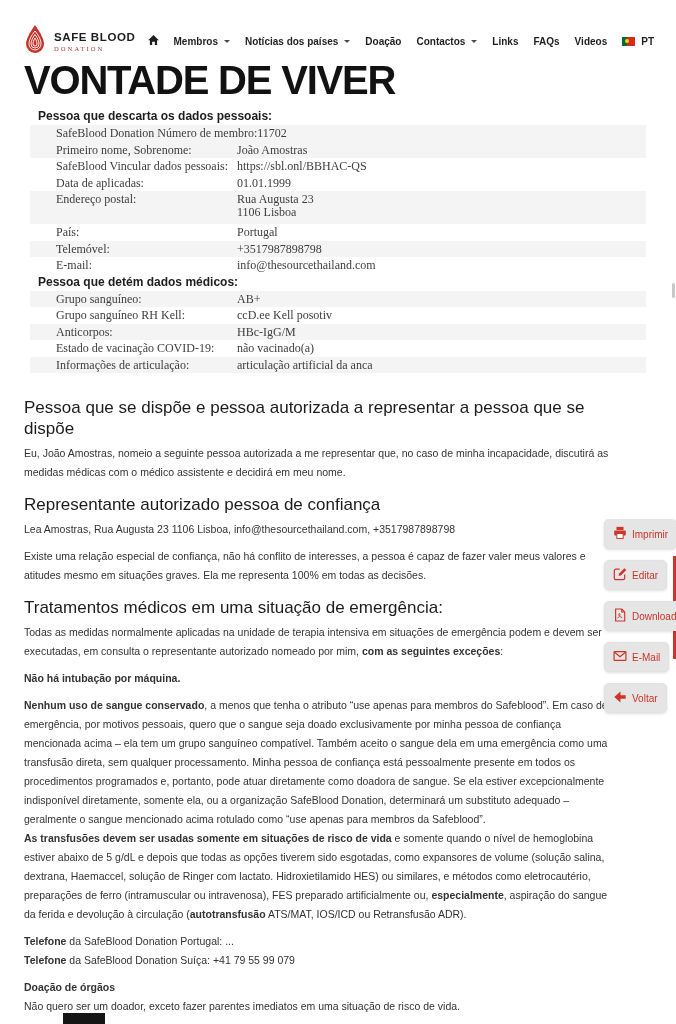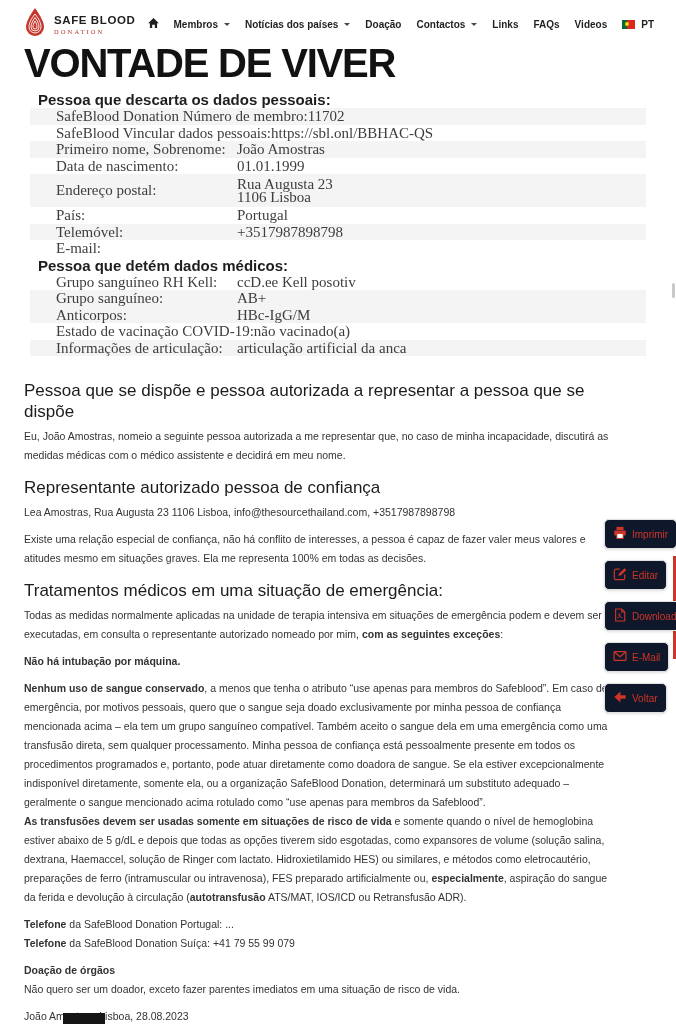--- a/index.html
+++ b/index.html
@@ -5,59 +5,59 @@
   * { box-sizing: border-box; }
   html,body { margin:0; padding:0; }
   body {
     width:676px; height:1024px; position:relative; overflow:hidden;
     background:#fff; color:#333;
     font-family:"Liberation Sans", sans-serif;
   }
   .b { font-weight:700; }
 
   
-  .header { display:flex; justify-content:space-between; align-items:center; padding:7px 22px 0 24px; }
+  .header { display:flex; justify-content:space-between; align-items:center; padding:24px 22px 0 24px; }
   .logo { display:flex; align-items:center; gap:8px; cursor:pointer; }
   .logo-l1 { font-weight:700; font-size:11.5px; color:#1d1d1d; letter-spacing:.6px; line-height:12px; }
   .logo-l2 { font-family:"Liberation Serif", serif; font-size:6.5px; color:#b3372c; letter-spacing:2.1px; margin-top:2px; }
   .nav { display:flex; align-items:center; gap:15px; font-size:10px; font-weight:700; color:#1f1f1f; }
   .nav-item { display:flex; align-items:center; gap:6px; cursor:pointer; white-space:nowrap; }
   .flag { width:13px; height:9px; display:inline-block; position:relative;
           background:linear-gradient(90deg,#046a38 0 38%,#da291c 38%); }
   .flag::after { content:""; position:absolute; left:38%; top:50%; width:4px; height:4px;
           margin:-2px 0 0 -2px; border-radius:50%; background:#ffd700; }
 
   
   .page-title { font-size:40px; font-weight:700; letter-spacing:-1.2px; color:#121212;
                 margin:2px 0 8px 24px; line-height:40px; }
 
   
-  .data-table { margin:0 30px; font-size:15px; color:#3d3d3d; }
+  .data-table { margin:0 30px; font-size:12px; color:#3d3d3d; }
   .t-section-header { font-weight:700; color:#1e1e1e; padding:2px 0 2px 8px; line-height:13px; height:17px; }
   .t-row { display:flex; align-items:flex-start; padding:2px 0; line-height:12.5px; min-height:16.5px;font-family:Liberation Serif, serif; }
   .t-row.odd { background:#f4f4f4; }
   .t-label { flex:0 0 207px; padding-left:26px; white-space:nowrap; }
   .t-value { flex:1; }
   .t-value div + div { }
-  .t-row.tall { min-height:33px;align-items:center; }
+  .t-row.tall { min-height:33px; }
 
   
   .content { margin:24px 24px 0 24px; width:586px; font-size:10.5px; line-height:19px; color:#333; }
   .content h2 { font-size:17px; line-height:21px; font-weight:400; color:#1c1c1c; margin:0 0 5px 0; }
   .content h2.mt { margin-top:12px; }
   .content p { margin:0 0 8px 0; }
   .content p.tight { margin-bottom:0; }
   .mt7 { margin-top:7px; }
   .mt14 { margin-top:14px; }
   .mt16 { margin-top:16px; }
 
   
   .actions { position:absolute; left:604px; top:519px; display:flex; flex-direction:column;
              gap:11px; align-items:flex-start; z-index:5; }
-  .action-btn { display:flex; align-items:center; gap:5px; background:#0f172a;
+  .action-btn { display:flex; align-items:center; gap:5px; background:#e5e5e5;
              border:1px solid #e2e2e2; border-radius:5px; padding:6px 8px;
              color:#cc3528; font-size:10px; cursor:pointer;
              box-shadow:0 1px 3px rgba(0,0,0,.13); white-space:nowrap; }
   .action-btn svg { flex:none; }
 
   .red-strip { position:absolute; right:0; top:556px; width:3px; height:103px; background:#cc3528; }
   .scroll-thumb { position:absolute; right:1px; top:283px; width:3px; height:15px;
                   background:#c9c9c9; border-radius:2px; }
   .bottom-box { position:absolute; left:63px; bottom:0; width:42px; height:11px; background:#151515; }
 
@@ -123,60 +123,61 @@
 
 <div class="page-title">VONTADE DE VIVER</div>
 
 <div class="data-table">
   <div class="t-section-header">Pessoa que descarta os dados pessoais:</div>
 
   <div class="t-row odd">
     <div class="t-label">SafeBlood Donation Número de membro:</div>
     <div class="t-value">11702</div>
   </div>
+  <div class="t-row odd">
+    <div class="t-label">Primeiro nome, Sobrenome:</div>
+    <div class="t-value">João Amostras</div>
+  </div>
   <div class="t-row">
     <div class="t-label">SafeBlood Vincular dados pessoais:</div>
     <div class="t-value">https://sbl.onl/BBHAC-QS</div>
   </div>
-  <div class="t-row odd">
-    <div class="t-label">Primeiro nome, Sobrenome:</div>
-    <div class="t-value">João Amostras</div>
-  </div>
-  <div class="t-row">
-    <div class="t-label">Data de nascimento:</div>
+  <div class="t-row">
+    <div class="t-label">Data de aplicadas:</div>
     <div class="t-value">01.01.1999</div>
   </div>
   <div class="t-row odd tall">
     <div class="t-label">Endereço postal:</div>
     <div class="t-value">
       <div>Rua Augusta 23</div>
       <div>1106 Lisboa</div>
     </div>
   </div>
   <div class="t-row">
     <div class="t-label">País:</div>
     <div class="t-value">Portugal</div>
   </div>
   <div class="t-row odd">
     <div class="t-label">Telemóvel:</div>
     <div class="t-value">+3517987898798</div>
   </div>
   <div class="t-row">
     <div class="t-label">E-mail:</div>
+    <div class="t-value">info@thesourcethailand.com</div>
   </div>
 
   <div class="t-section-header">Pessoa que detém dados médicos:</div>
 
+  <div class="t-row odd">
+    <div class="t-label">Grupo sanguíneo:</div>
+    <div class="t-value">AB+</div>
+  </div>
   <div class="t-row">
     <div class="t-label">Grupo sanguíneo RH Kell:</div>
     <div class="t-value">ccD.ee Kell posotiv</div>
-  </div>
-  <div class="t-row odd">
-    <div class="t-label">Grupo sanguíneo:</div>
-    <div class="t-value">AB+</div>
   </div>
   <div class="t-row odd">
     <div class="t-label">Anticorpos:</div>
     <div class="t-value">HBc-IgG/M</div>
   </div>
   <div class="t-row">
     <div class="t-label">Estado de vacinação COVID-19:</div>
     <div class="t-value">não vacinado(a)</div>
   </div>
   <div class="t-row odd">

